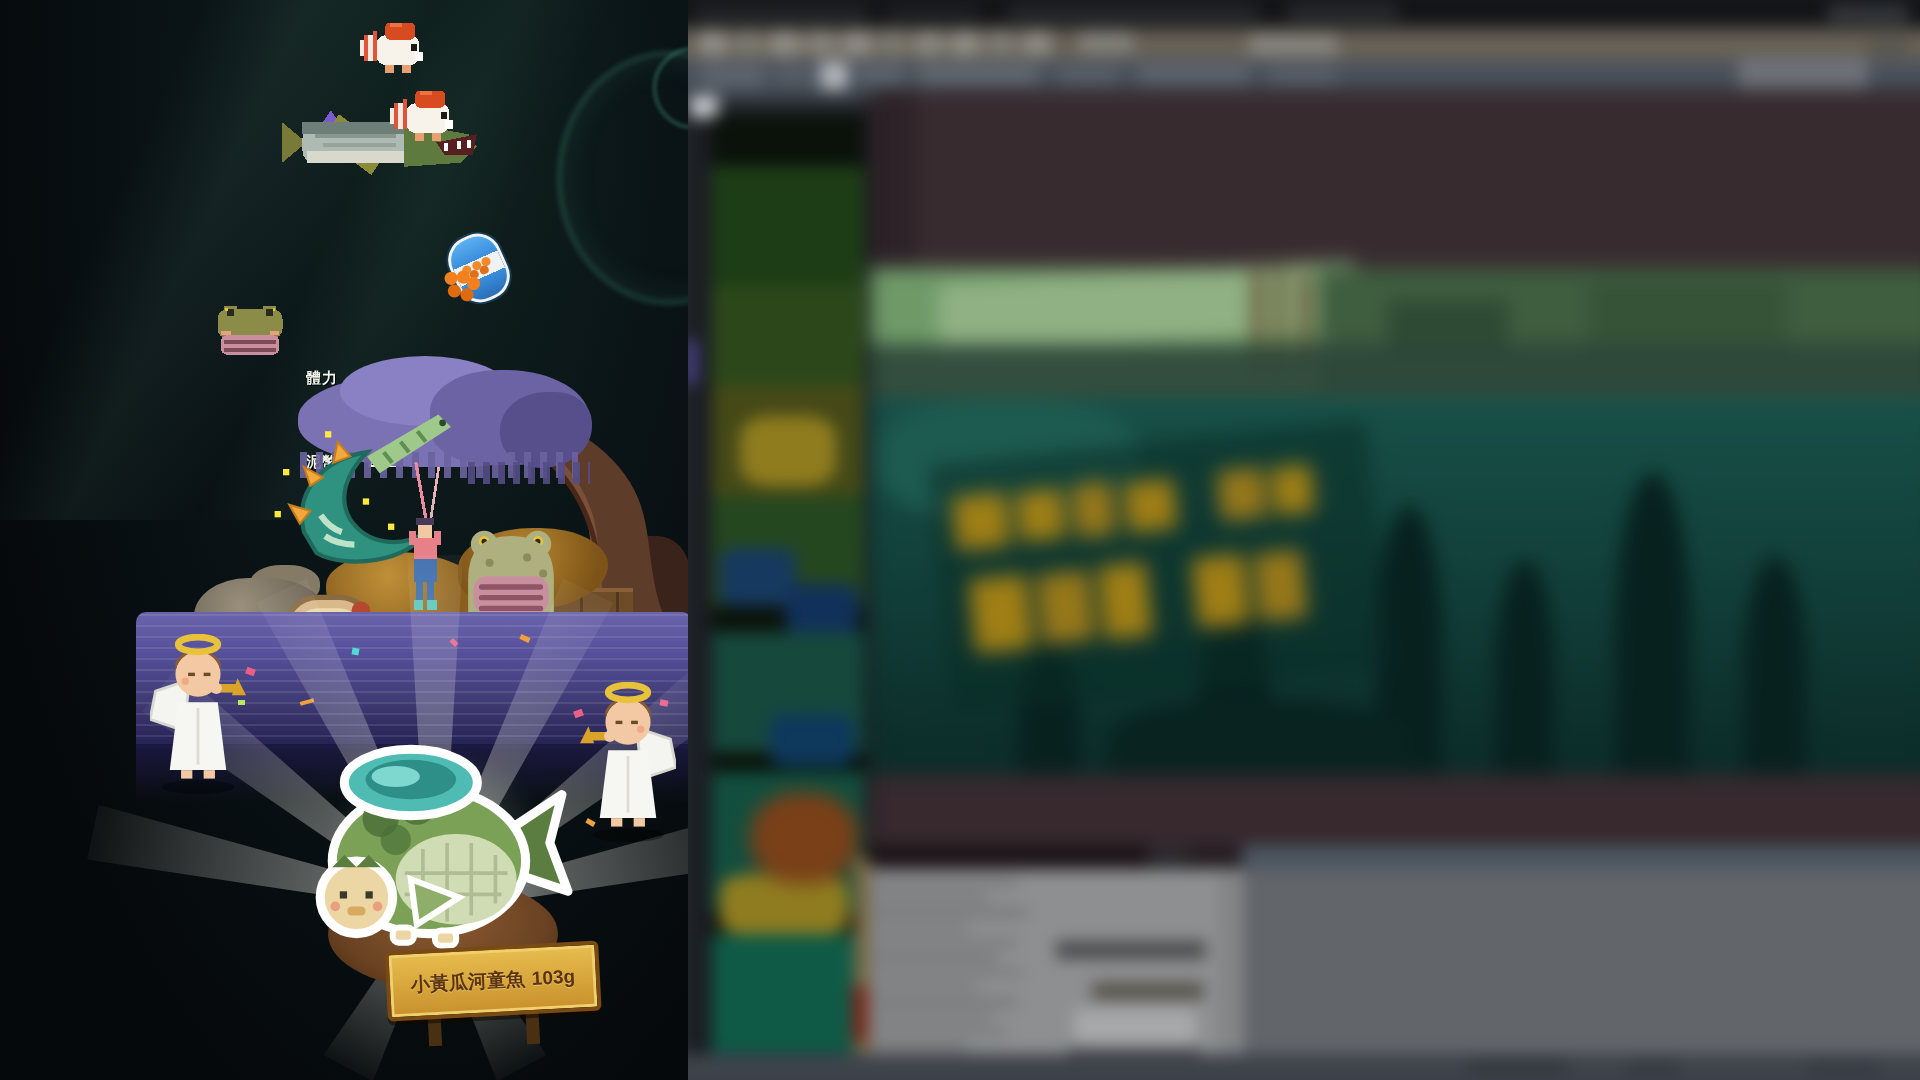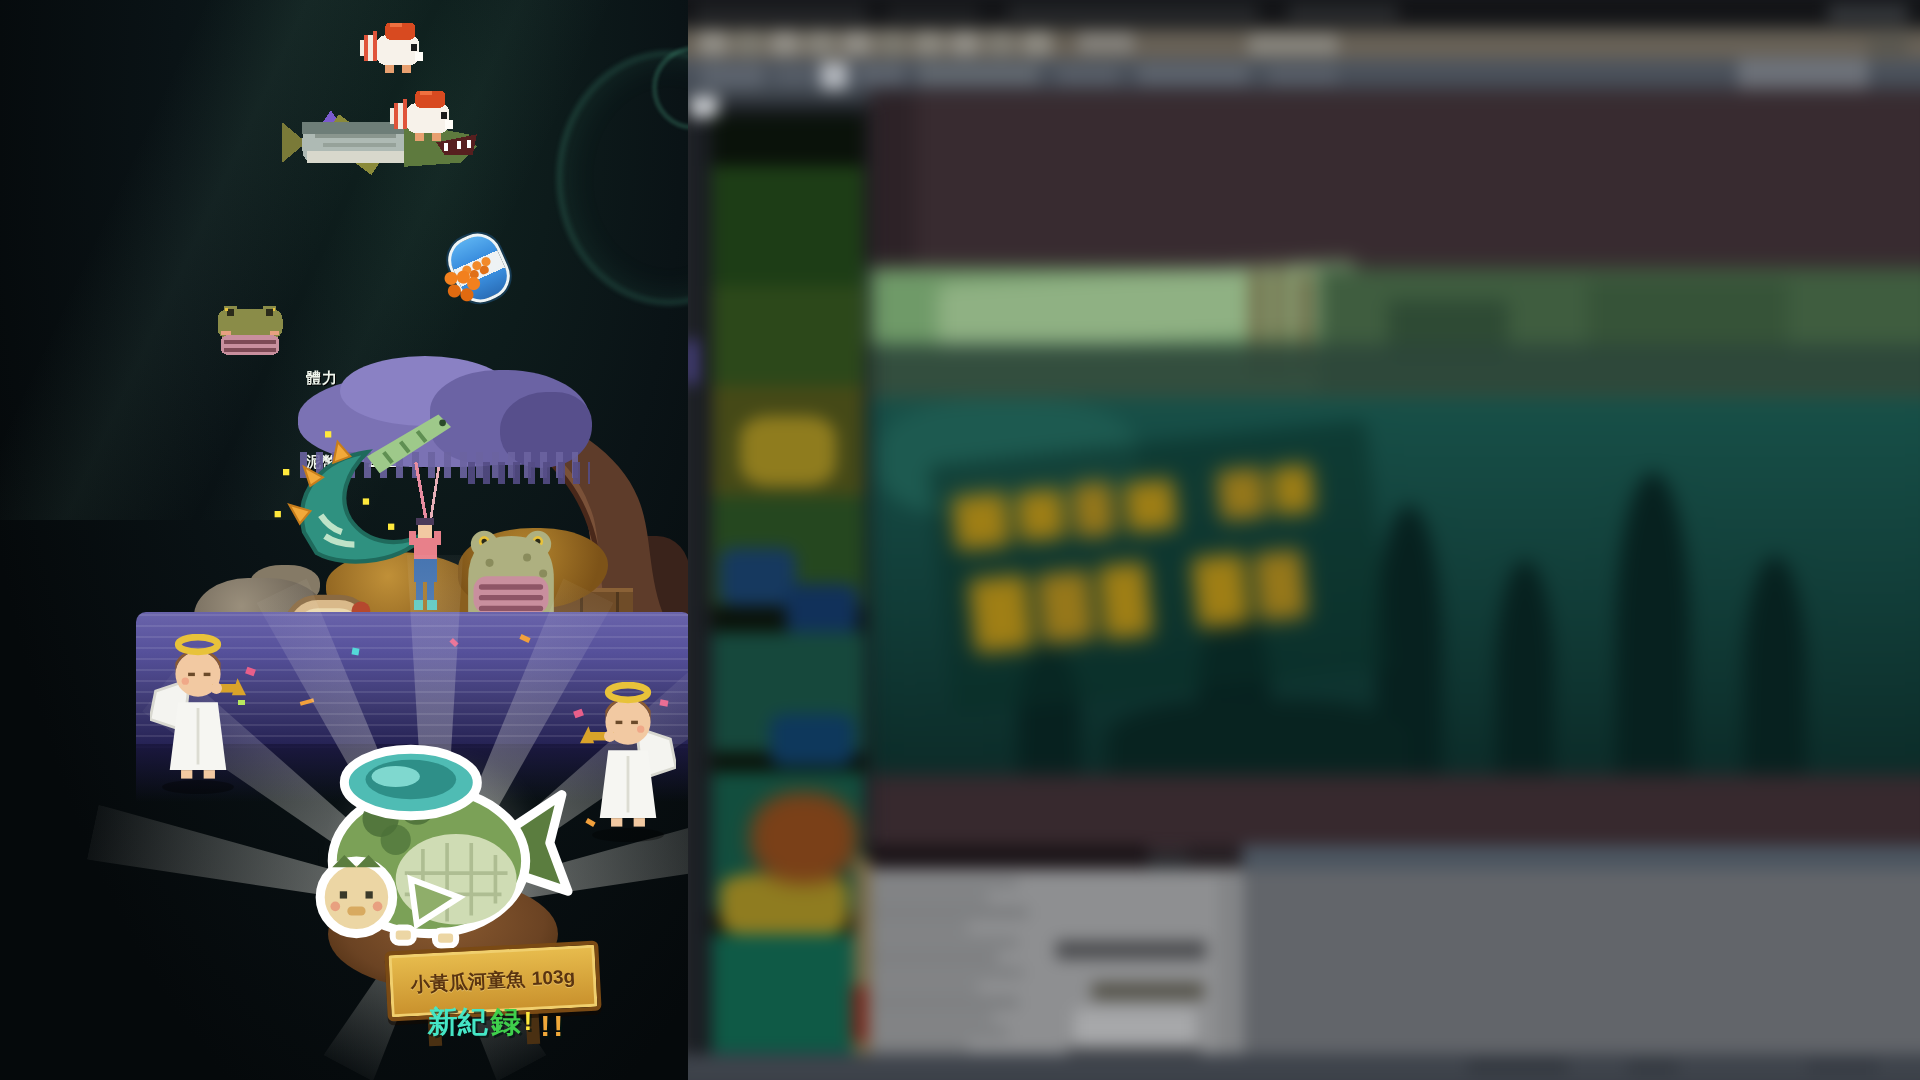--- a/index.html
+++ b/index.html
@@ -359,26 +359,20 @@
         <rect x="19" y="48" width="4" height="3" fill="#f2c9a2"></rect>
     </svg>
     <div class="abs" style="left:592px;top:828px;width:72px;height:14px;border-radius:50%;background:rgba(0,0,0,0.35)"></div>
 
     <div class="signpost" style="left:428px;top:1000px"></div>
     <div class="signpost" style="left:526px;top:998px"></div>
     <div class="abs sign">
       <span>小黃瓜河童魚</span>
       <span>103g</span>
     </div>
-    <div class="abs record">
-      <span class="seg0">新紀</span>
-      <span class="seg1">録</span>
-      <span class="seg2">!</span>
-      <span class="seg3">!!</span>
-    </div>
   </div>
 
   <div id="editor">
     <div class="ed-blur">
 
       <div class="b" style="left:-20px;top:-10px;width:1280px;height:36px;background:#131417"></div>
       <div class="b" style="left:8px;top:5px;width:170px;height:15px;background:#232528"></div>
       <div class="b" style="left:200px;top:6px;width:90px;height:13px;background:#1f2124"></div>
       <div class="b" style="left:320px;top:5px;width:250px;height:15px;background:#26282b"></div>
       <div class="b" style="left:600px;top:5px;width:110px;height:15px;background:#2a2c2f"></div>

